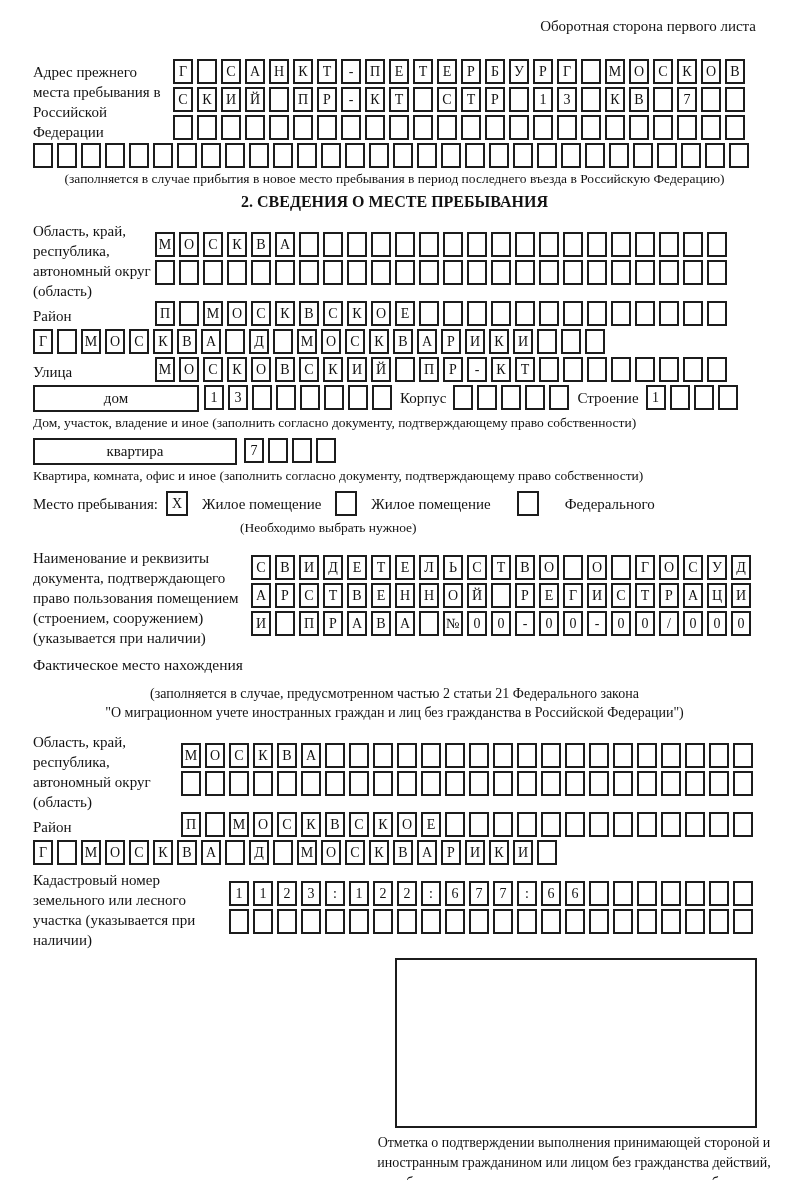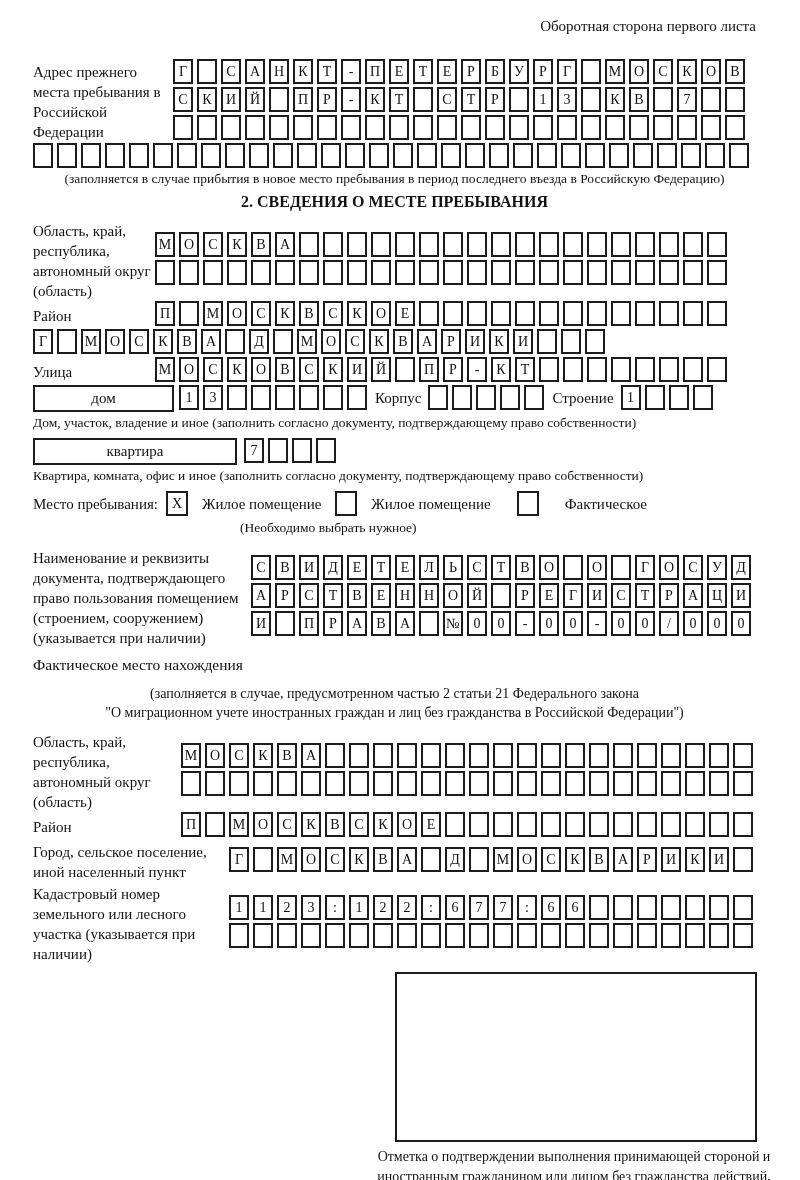--- a/index.html
+++ b/index.html
@@ -31,21 +31,21 @@
   .rows { flex:1 1 auto; }
 
   .center-cap { text-align:center; font-size:13.5px; margin:0 0 6px; }
   .sec-title { text-align:center; font-weight:bold; font-size:16px; margin:2px 0 8px; }
 
   .boxline { display:flex; align-items:flex-start; margin-bottom:2px; }
   .wbox {
     border:2px solid #1c1c1c; height:27px; flex:none;
     display:flex; align-items:center; justify-content:center; font-size:15px;
   }
-  .dom-box { width:141px; margin-right:5px; }
+  .dom-box { width:166px; margin-right:5px; }
   .kv-box  { width:204px; margin-right:7px; }
   .inline-label { font-size:15px; line-height:27px; flex:none; padding:0 7px 0 4px; }
   .leftcap { font-size:13.5px; margin:1px 0 7px; }
 
   .mesto { display:flex; align-items:flex-start; margin:3px 0 1px;font-family:Liberation Serif, serif; }
   .mesto .txt { font-size:15px; line-height:26px; flex:none; }
   .cbx { margin-left:8px; margin-right:10px; }
   .cbx .cell { width:22px; }
   .mesto-note { font-size:13.5px; margin:0 0 10px 207px; }
 
@@ -378,21 +378,21 @@
         <span class="cell">X</span>
       </div>
     <div class="txt">Жилое помещение</div>
     <div class="cellrow cbx" style="margin-left:14px">
         <span class="cell"></span>
       </div>
     <div class="txt">Жилое помещение</div>
     <div class="cellrow cbx" style="margin-left:26px;margin-right:22px">
         <span class="cell"></span>
       </div>
-    <div class="txt">Фактическое</div>
+    <div class="txt">Федерального</div>
   </div>
   <div class="mesto-note">(Необходимо выбрать нужное)</div>
 
   <div class="frow mb6">
     <div class="flabel w218">Наименование и реквизиты документа, подтверждающего право пользования помещением (строением, сооружением) (указывается при наличии)</div>
     <div class="rows">
       <div class="cellrow">
           <span class="cell">С</span>
           <span class="cell">В</span>
           <span class="cell">И</span>
@@ -552,21 +552,20 @@
         <span class="cell"></span>
         <span class="cell"></span>
         <span class="cell"></span>
         <span class="cell"></span>
         <span class="cell"></span>
         <span class="cell"></span>
       </div>
   </div>
 
   <div class="frow">
-    <div class="flabel w196">Город, сельское поселение, иной населенный пункт</div>
     <div class="cellrow">
         <span class="cell">Г</span>
         <span class="cell"></span>
         <span class="cell">М</span>
         <span class="cell">О</span>
         <span class="cell">С</span>
         <span class="cell">К</span>
         <span class="cell">В</span>
         <span class="cell">А</span>
         <span class="cell"></span>

